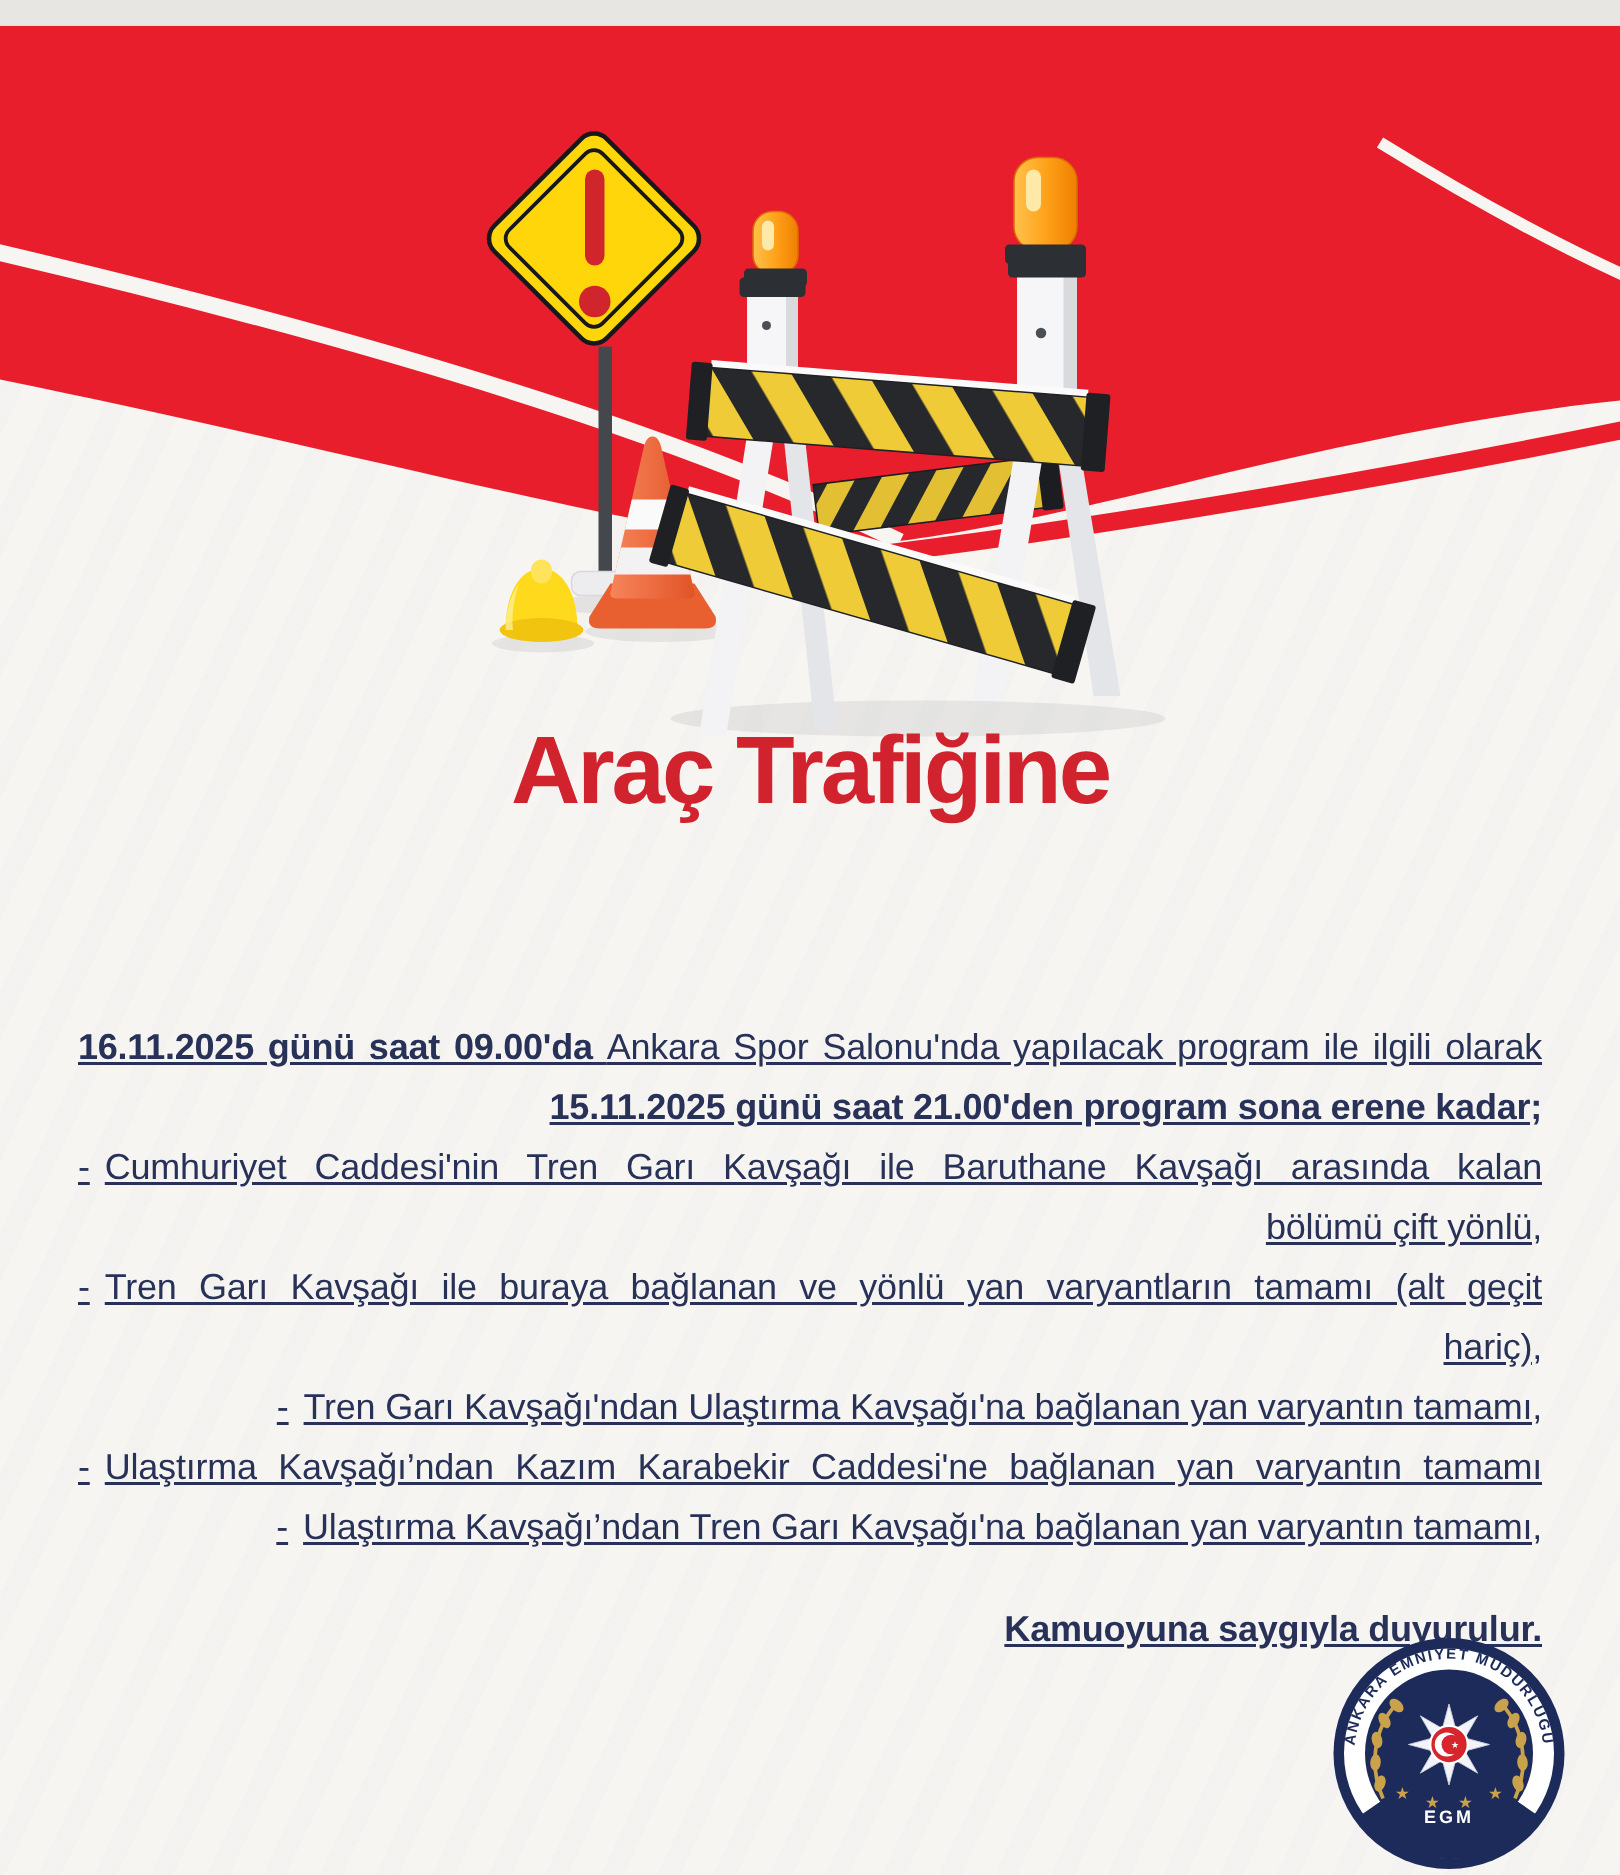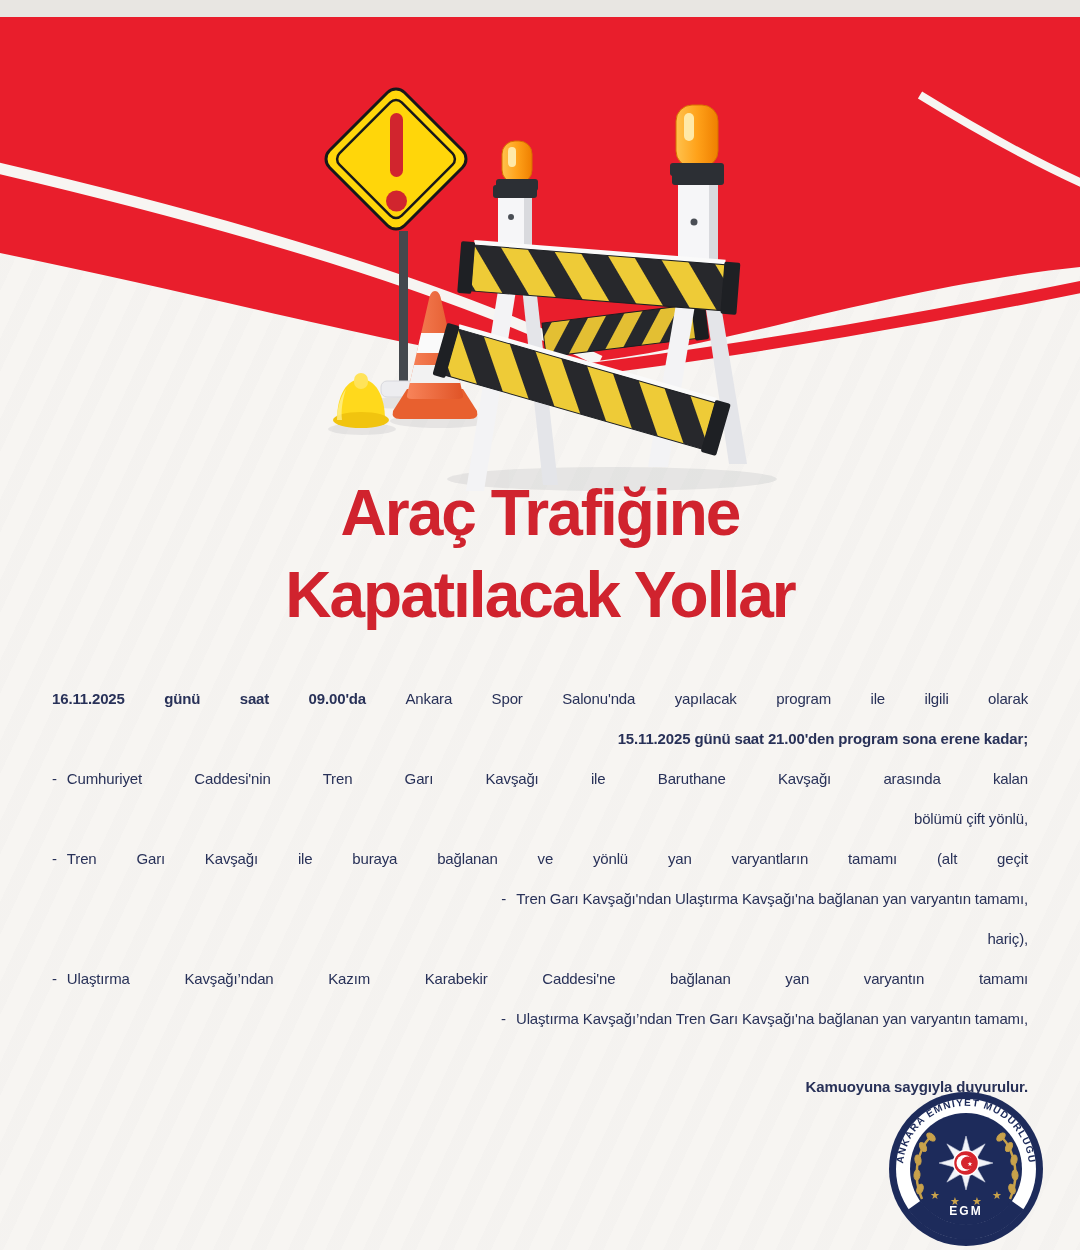--- a/index.html
+++ b/index.html
@@ -14,21 +14,21 @@
   }
   .hero-art{position:absolute;top:0;left:0;}
   .title{
     position:absolute;top:455px;left:0;width:100%;
     text-align:center;font-weight:bold;
     font-size:64px;line-height:82px;letter-spacing:-2px;
     color:#d0232e;
   }
   .copy{
     position:absolute;top:662px;left:52px;width:976px;
-    color:#283158;font-size:15px;line-height:40px;letter-spacing:-0.15px;
+    color:#283158;font-size:24px;line-height:40px;letter-spacing:-0.15px;text-decoration:underline;
   }
   .bline{text-align:right;white-space:normal;}
   .bline.j{text-align:justify;text-align-last:justify;}
   .bline .dash{margin-right:10px;}
   .bline .b{font-weight:bold;}
   .badge{position:absolute;left:886px;top:1072px;width:160px;height:160px;}
 </style>
 </head>
 <body>
 
@@ -153,31 +153,30 @@
         <rect x="0" y="-5" width="268" height="7" fill="#fafafa"></rect>
         <rect x="0" y="0" width="268" height="48" fill="url(#pstripe)" stroke="#1e2024" stroke-width="1"></rect>
         <rect x="-12" y="-3" width="13" height="54" rx="2" fill="#1e2024"></rect>
         <rect x="267" y="-3" width="16" height="54" rx="2" fill="#1e2024"></rect>
       </g>
     </g>
   </svg>
 
   <div class="title">
     <div>Araç Trafiğine</div>
-    <div>Kapatılacak Yollar</div>
   </div>
 
   <div class="copy">
       <div class="bline j"><span class="b">16.11.2025 günü saat 09.00'da </span><span>Ankara Spor Salonu'nda yapılacak program ile ilgili olarak</span></div>
       <div class="bline"><span class="b">15.11.2025 günü saat 21.00'den program sona erene kadar;</span></div>
       <div class="bline j"><span class="dash">-</span><span>Cumhuriyet Caddesi'nin Tren Garı Kavşağı ile Baruthane Kavşağı arasında kalan</span></div>
       <div class="bline"><span>bölümü çift yönlü,</span></div>
       <div class="bline j"><span class="dash">-</span><span>Tren Garı Kavşağı ile buraya bağlanan ve yönlü yan varyantların tamamı (alt geçit</span></div>
+      <div class="bline"><span>hariç),</span></div>
       <div class="bline"><span class="dash">-</span><span>Tren Garı Kavşağı'ndan Ulaştırma Kavşağı'na bağlanan yan varyantın tamamı,</span></div>
-      <div class="bline"><span>hariç),</span></div>
       <div class="bline j"><span class="dash">-</span><span>Ulaştırma Kavşağı’ndan Kazım Karabekir Caddesi'ne bağlanan yan varyantın tamamı</span></div>
       <div class="bline"><span class="dash">-</span><span>Ulaştırma Kavşağı’ndan Tren Garı Kavşağı'na bağlanan yan varyantın tamamı,</span></div>
       <div class="bline" style="margin-top: 28px;"><span class="b">Kamuoyuna saygıyla duyurulur.</span></div>
     </div>
 
   <svg class="badge" viewBox="0 0 160 160">
     <defs>
       <path id="ringpath" d="M20.8,101.4 A63,63 0 1 1 139.2,101.4" fill="none"></path>
     </defs>
     <circle cx="80" cy="80" r="77" fill="#1d2b5b"></circle>

